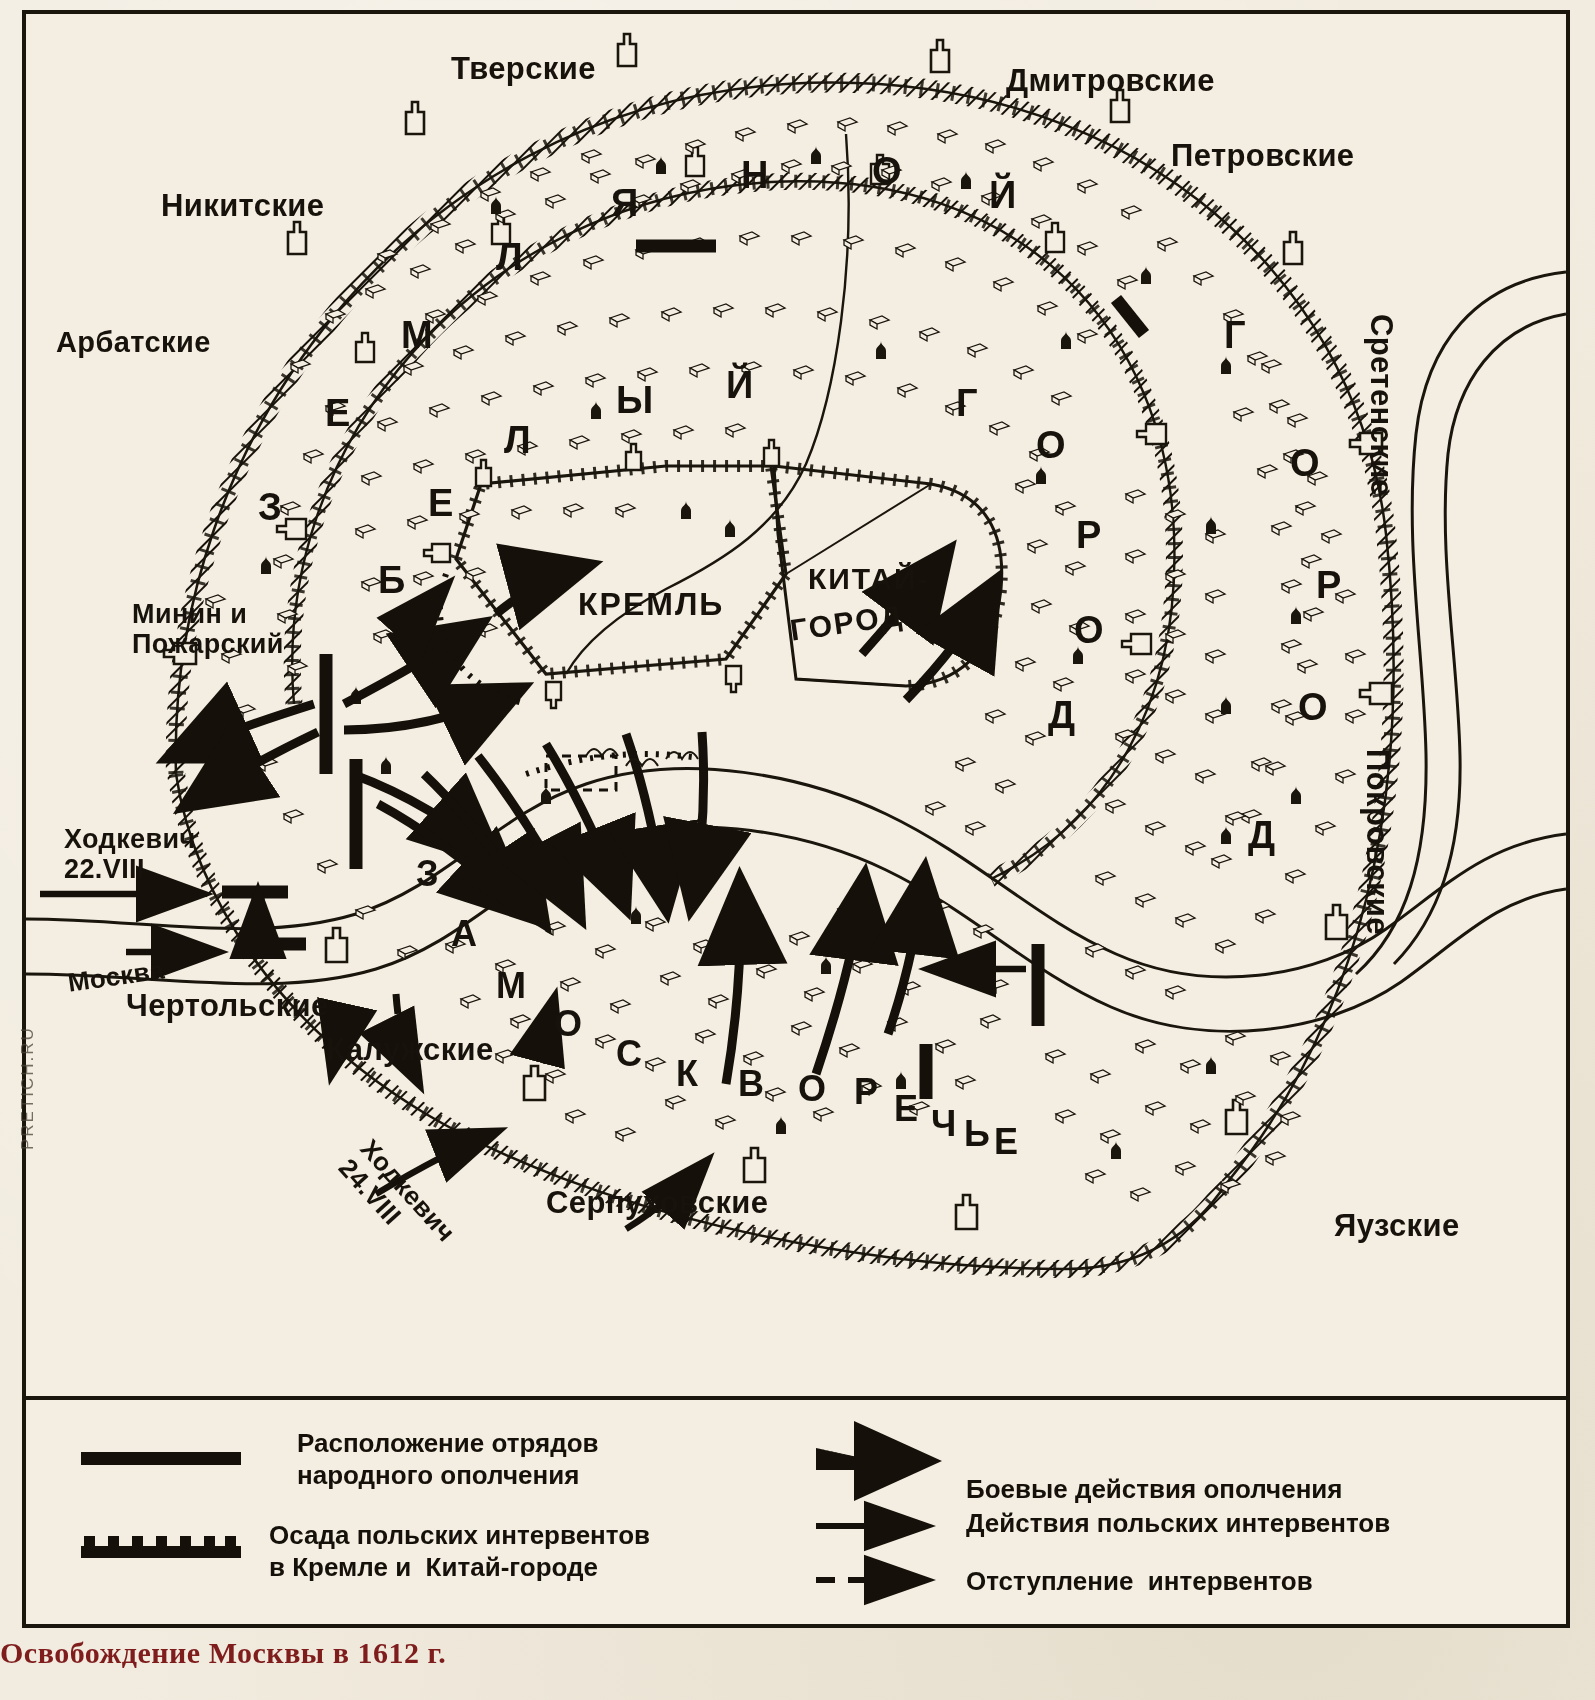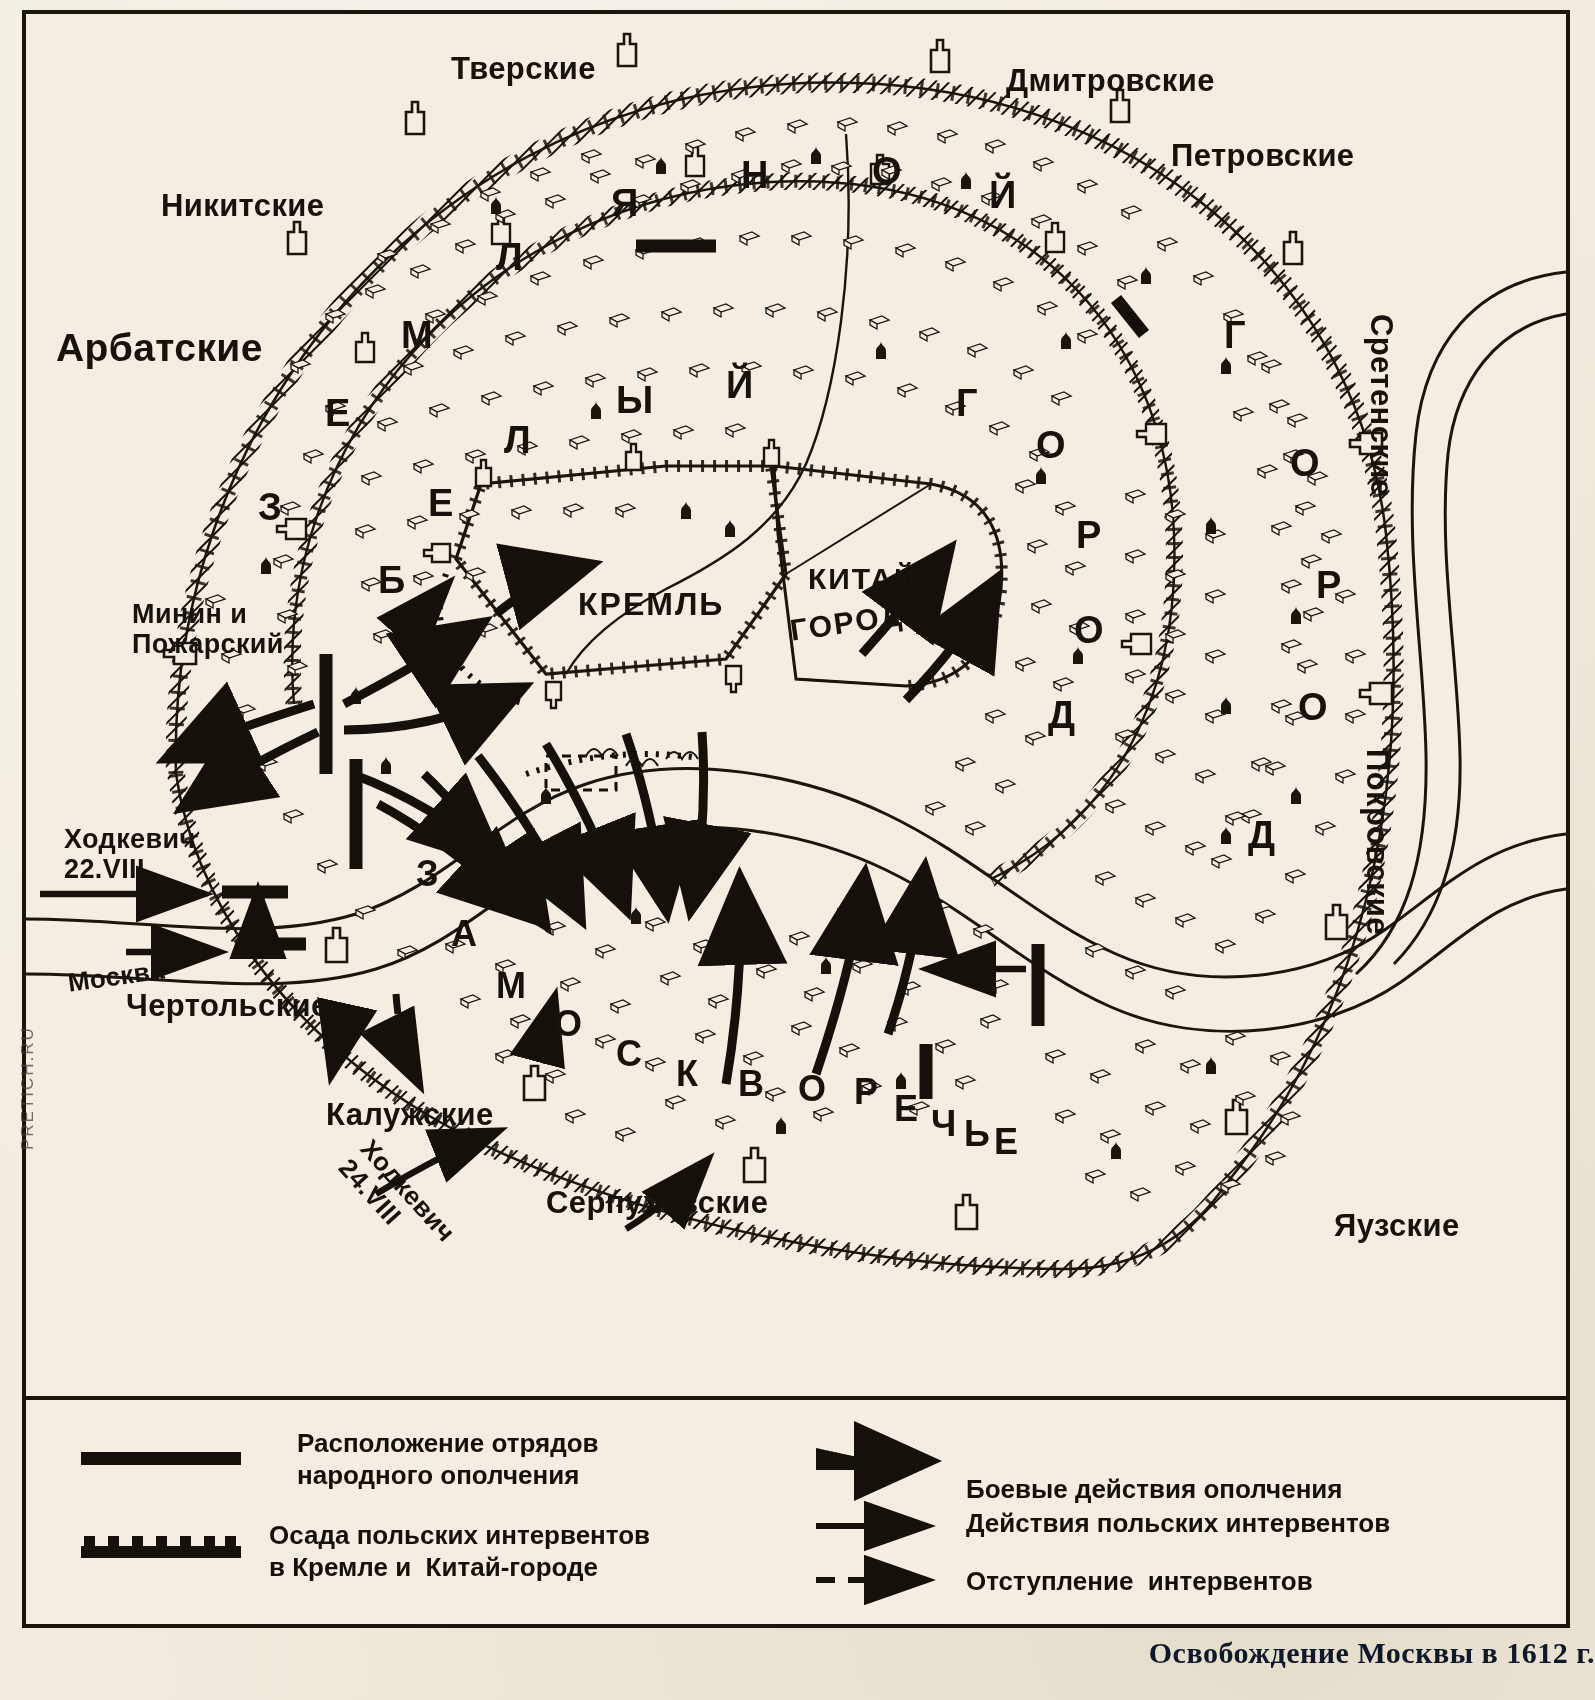--- a/index.html
+++ b/index.html
@@ -46,25 +46,25 @@
     font-weight:bold;
     color:#17120b;
     white-space:pre;
     line-height:1.12;
     letter-spacing:0.4px;
   }
   .title-bottom{
     position:absolute;
     left:0; top:1636px;
     width:1595px;
-    text-align:right;
+    text-align:left;
     font-family:"Liberation Serif", serif;
     font-size:30px;
     font-weight:bold;
-    color:#0f172a;
+    color:#7f1d1d;
     letter-spacing:0.5px;
   }
   .watermark{
     position:absolute;
     left:18px; top:1150px;
     font-size:17px;
     color:#4a4336;
     letter-spacing:2px;
     transform:rotate(-90deg);
     transform-origin:left top;
@@ -538,25 +538,25 @@
         <path d="M600,752 q8,-14 16,0 q8,-14 16,0"></path>
         <path d="M640,745 q8,-14 16,0 q8,-14 16,0"></path>
       </g>
     </svg>
 
     <div id="map-labels">
         <div class="maplabel" style="left: 425px; top: 38px; font-size: 31px;">Тверские</div>
         <div class="maplabel" style="left: 980px; top: 50px; font-size: 31px;">Дмитровские</div>
         <div class="maplabel" style="left: 1145px; top: 125px; font-size: 31px;">Петровские</div>
         <div class="maplabel" style="left: 135px; top: 175px; font-size: 31px;">Никитские</div>
-        <div class="maplabel" style="left: 30px; top: 312px; font-size: 39px; text-align: right;">Арбатские</div>
+        <div class="maplabel" style="left: 30px; top: 312px; font-size: 29px; text-align: right;">Арбатские</div>
         <div class="maplabel" style="left: 1372px; top: 300px; font-size: 31px; transform: rotate(90deg); transform-origin: left top;">Сретенские</div>
         <div class="maplabel" style="left: 1368px; top: 735px; font-size: 31px; transform: rotate(90deg); transform-origin: left top;">Покровские</div>
         <div class="maplabel" style="left: 100px; top: 975px; font-size: 31px;">Чертольские</div>
-        <div class="maplabel" style="left: 300px; top: 1084px; font-size: 31px;">Калужские</div>
+        <div class="maplabel" style="left: 300px; top: 1019px; font-size: 31px;">Калужские</div>
         <div class="maplabel" style="left: 520px; top: 1172px; font-size: 31px; text-align: right;">Серпуховские</div>
         <div class="maplabel" style="left: 1308px; top: 1195px; font-size: 31px;">Яузские</div>
         <div class="maplabel" style="left: 552px; top: 573px; font-size: 32px; letter-spacing: 2px;">КРЕМЛЬ</div>
         <div class="maplabel" style="left: 782px; top: 548px; font-size: 30px; letter-spacing: 2px;">КИТАЙ-</div>
         <div class="maplabel" style="left: 762px; top: 600px; font-size: 30px; transform: rotate(-8deg); transform-origin: left top; letter-spacing: 2px;">ГОРОД</div>
         <div class="maplabel" style="left: 232px; top: 472px; font-size: 38px;">З</div>
         <div class="maplabel" style="left: 299px; top: 378px; font-size: 38px;">Е</div>
         <div class="maplabel" style="left: 375px; top: 300px; font-size: 38px;">М</div>
         <div class="maplabel" style="left: 470px; top: 222px; font-size: 38px;">Л</div>
         <div class="maplabel" style="left: 585px; top: 168px; font-size: 38px;">Я</div>

